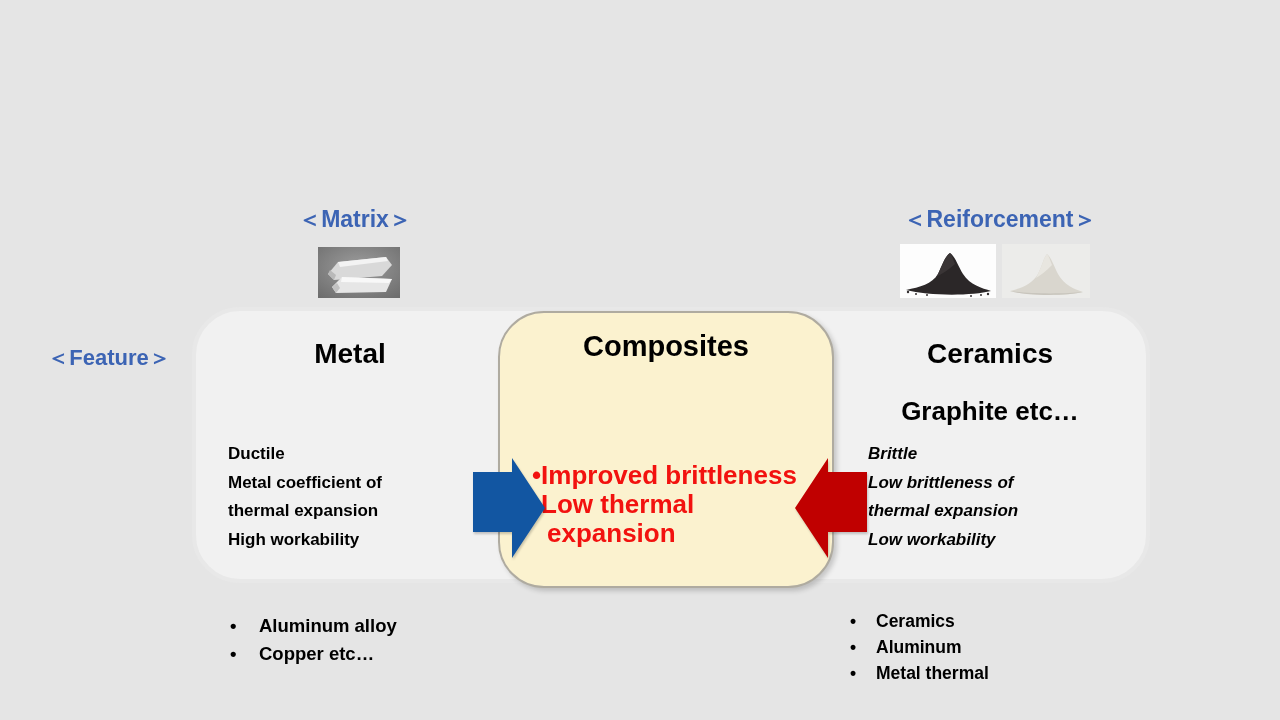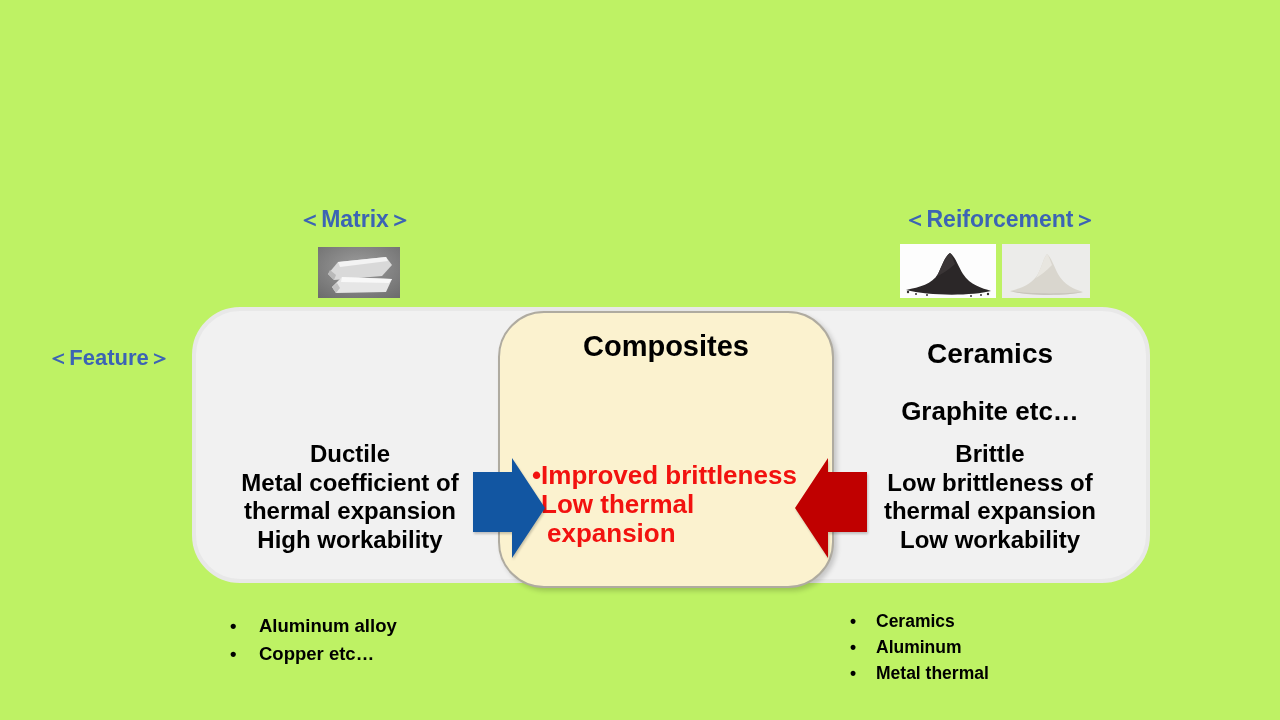--- a/index.html
+++ b/index.html
@@ -1,17 +1,17 @@
 <!DOCTYPE html>
 <html><head>
 <meta charset="utf-8">
 <style>
   html,body{margin:0;padding:0;background:#ffffff;}
   .stage{
-    position:relative;width:1280px;height:720px;background:#bef264;
+    position:relative;width:1280px;height:720px;background:#e5e5e5;
     font-family:"Liberation Sans",sans-serif;overflow:hidden;color:#000;
   }
   .abs{position:absolute;}
 
   
   .blue-label{
     color:#3C64B4;font-weight:bold;font-size:23px;text-align:center;
     letter-spacing:0px;white-space:nowrap;
   }
 
@@ -25,21 +25,21 @@
   .composites-box{
     left:498px;top:311px;width:336px;height:277px;border-radius:46px;
     background:#FBF2CF;border:2px solid #AFABA0;box-sizing:border-box;
     box-shadow:3px 3px 5px rgba(0,0,0,0.18);
   }
 
   .col-title{font-weight:bold;font-size:28px;text-align:center;white-space:nowrap;}
   .sub-title{font-weight:bold;font-size:26px;text-align:center;white-space:nowrap;}
 
   .feature-block{
-    font-weight:bold;font-size:24px;line-height:28.5px;text-align:center;
+    font-weight:bold;font-size:17px;line-height:28.5px;text-align:left;
     width:244px;white-space:nowrap;
   }
 
   .benefits{
     color:#F2120F;font-weight:bold;font-size:26px;line-height:29px;
     text-align:left;width:280px;
   }
   .benefits .indent{padding-left:15px;}
 
   .example-list{font-weight:bold;}
@@ -103,32 +103,33 @@
       <path d="M8,47 C20,44 30,40 36,30 C40,22 42,13 45,10 C49,13 52,22 56,30 C62,41 72,45 81,48 C64,52 24,52 8,47 Z" fill="#D9D6CE"></path>
       <path d="M36,30 C40,22 42,13 45,10 C47,12 48,16 50,21 C44,27 39,31 34,34 Z" fill="#E8E6E0"></path>
       <path d="M8,47 C24,50 64,50 81,48 C64,52 24,52 8,47 Z" fill="#C8C5BD"></path>
     </svg>
   </div>
 
   <div class="abs main-panel"></div>
 
   <div class="abs composites-box"></div>
 
+  <div class="abs col-title" style="left:240px;top:338px;width:220px;">Metal</div>
   <div class="abs col-title" style="left:520px;top:330px;width:292px;font-size:29px;">Composites</div>
   <div class="abs col-title" style="left:880px;top:338px;width:220px;">Ceramics</div>
   <div class="abs sub-title" style="left:860px;top:396px;width:260px;text-align:center;">Graphite etc…</div>
 
   <div class="abs feature-block" style="left:228px;top:440px;">
     <div>Ductile</div>
     <div>Metal coefficient of</div>
     <div>thermal expansion</div>
     <div>High workability</div>
   </div>
 
-  <div class="abs feature-block" style="left:868px;top:440px;">
+  <div class="abs feature-block" style="left:868px;top:440px;font-style:italic;">
     <div>Brittle</div>
     <div>Low brittleness of</div>
     <div>thermal expansion</div>
     <div>Low workability</div>
   </div>
 
   <div class="abs benefits" style="left:532px;top:461px;">
     <div>•Improved brittleness</div>
     <div>•Low thermal</div>
     <div class="indent">expansion</div>

